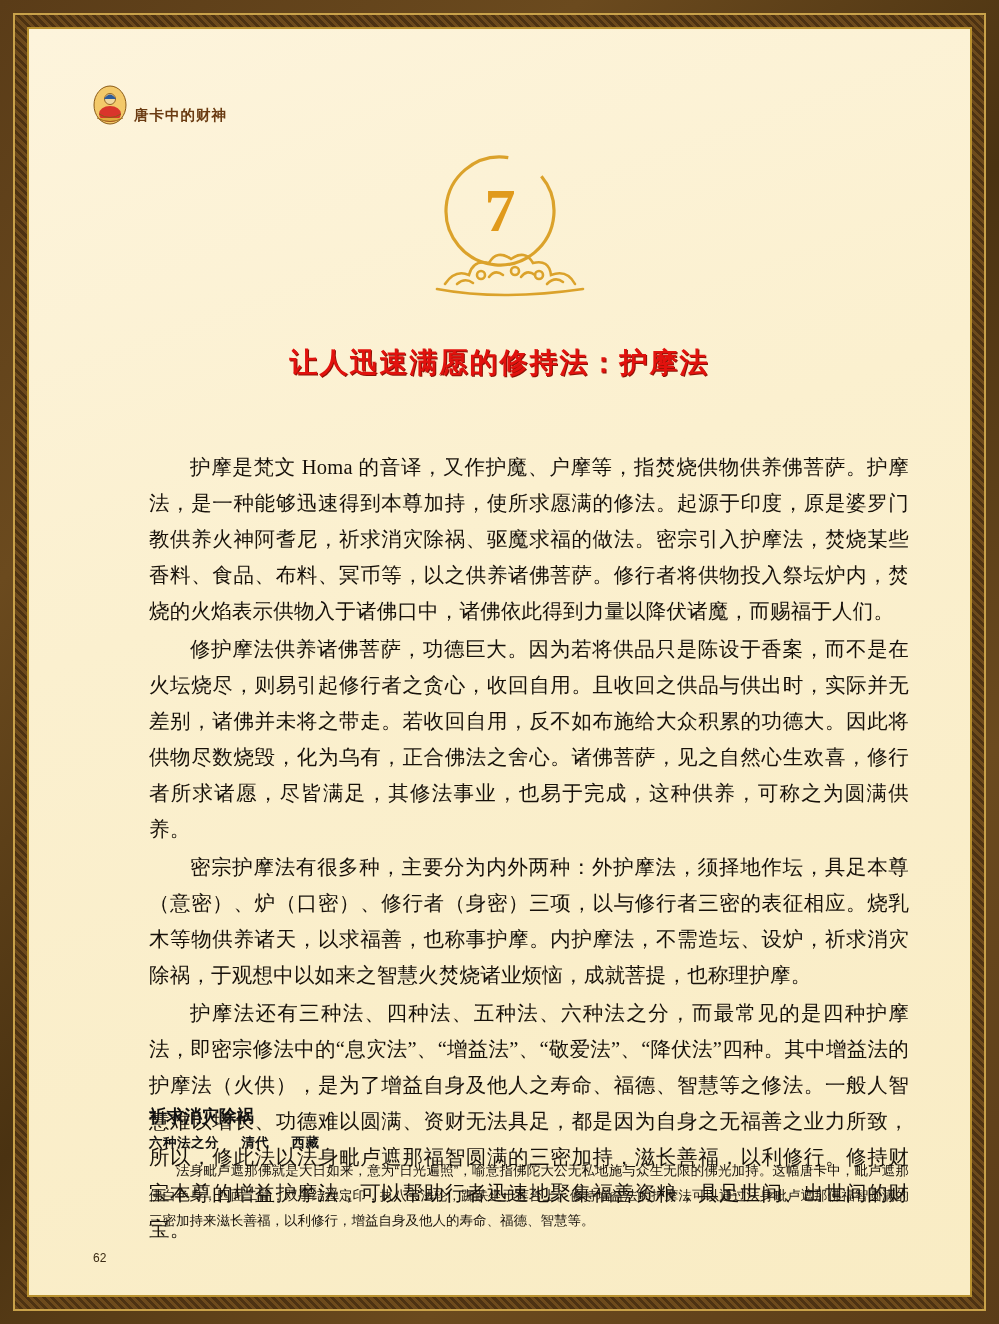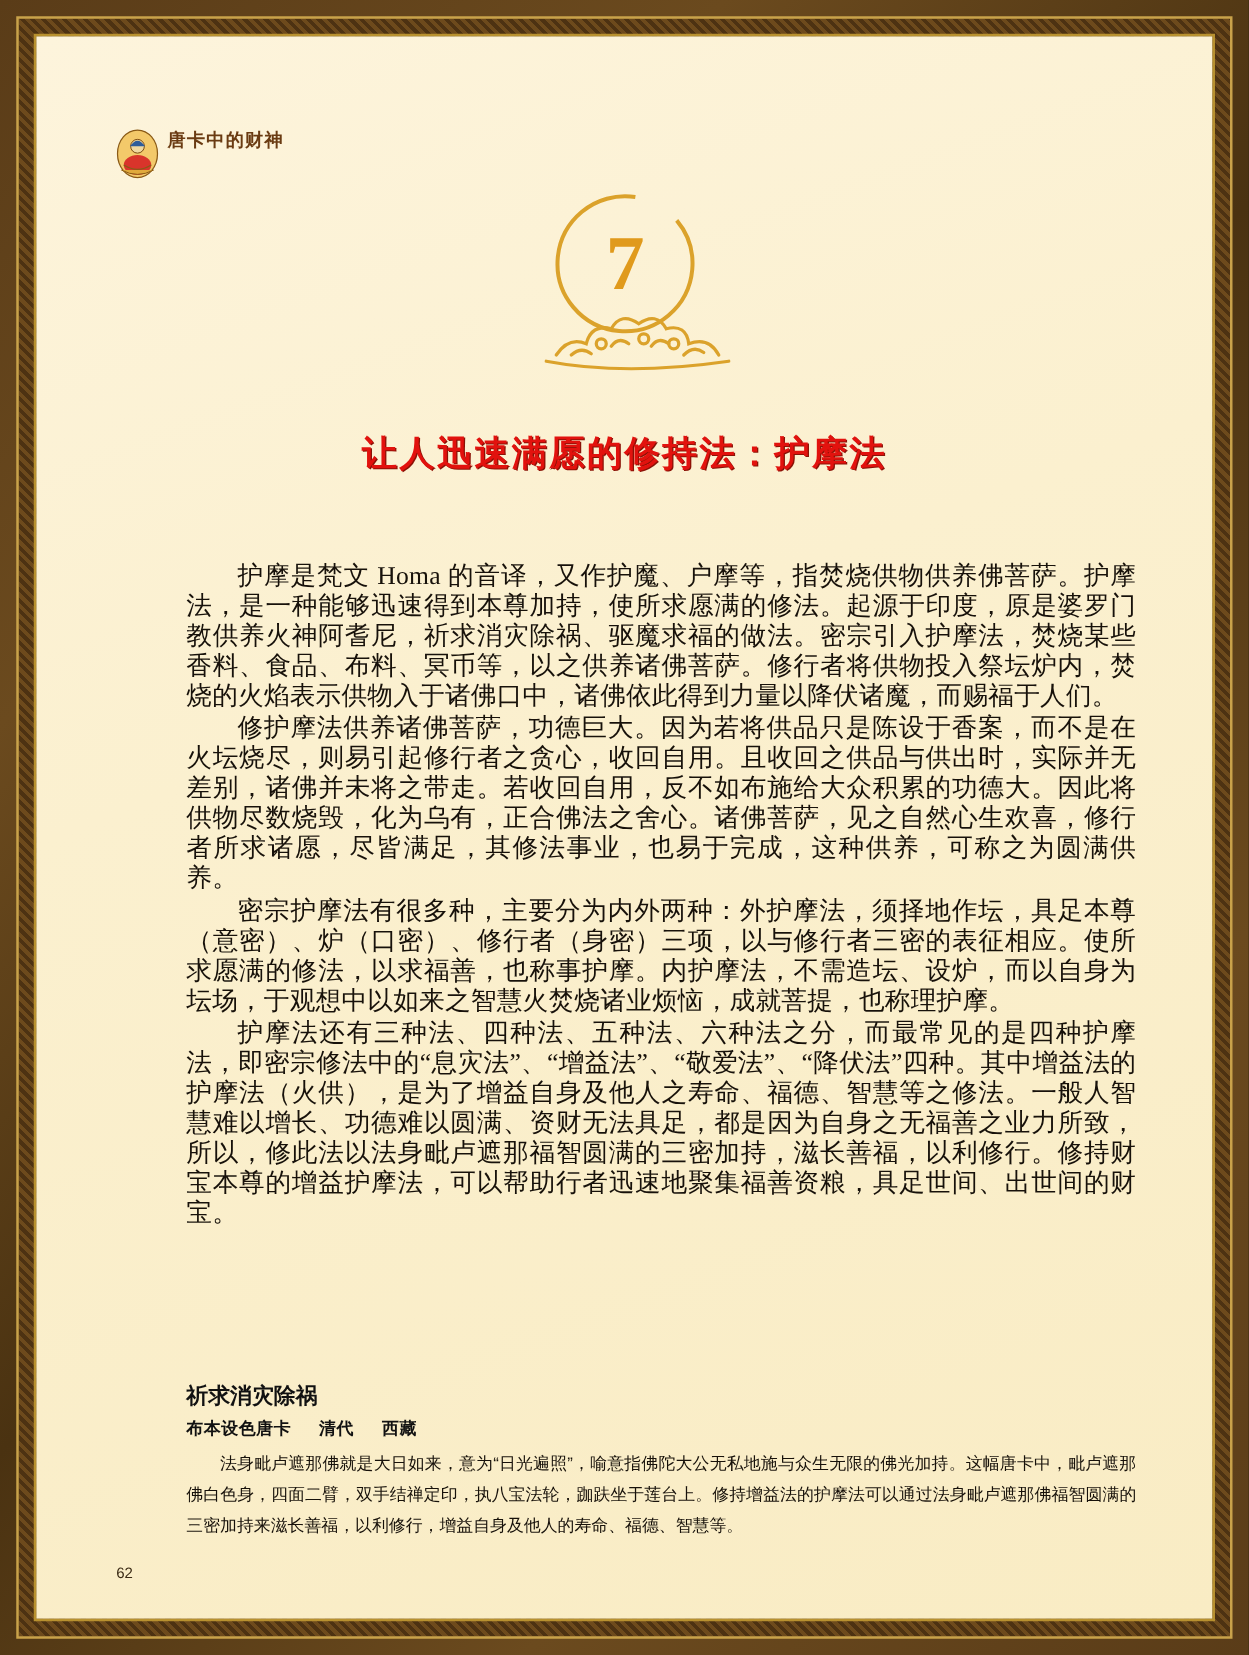--- a/index.html
+++ b/index.html
@@ -40,24 +40,24 @@
     height: 100%;
     box-sizing: border-box;
     border: 2px solid #b8912f;
     background: linear-gradient(160deg, #fdf4dc 0%, #fbf0cf 40%, #f9ecc4 100%);
     overflow: hidden;
   }
 
   
   .runhead {
     position: absolute;
-    top: 74px;
+    top: 56px;
     left: 64px;
     display: flex;
-    align-items: flex-start;
+    align-items: flex-end;
     gap: 7px;
   }
   .runhead-emblem {
     width: 34px;
     height: 40px;
     position: relative;
   }
   .runhead-label {
     font-family: "Liberation Sans", sans-serif;
     font-size: 14.5px;
@@ -95,21 +95,21 @@
   .body-area {
     position: absolute;
     top: 420px;
     left: 120px;
     width: 760px;
   }
   .body-area p {
     margin: 0 0 2px 0;
     text-indent: 2em;
     font-size: 20.5px;
-    line-height: 24px;
+    line-height: 36px;
     color: #17110a;
     text-align: justify;
     font-family: "Liberation Serif", serif;
     letter-spacing: 0.2px;
   }
 
   
   .caption-block {
     position: absolute;
     top: 1075px;
@@ -188,28 +188,28 @@
             <path d="M52 140 Q115 152 198 140"></path>
           </g>
         </svg>
       </div>
 
       <div class="chapter-title">让人迅速满愿的修持法：护摩法</div>
 
       <div class="body-area">
         <p>护摩是梵文 Homa 的音译，又作护魔、户摩等，指焚烧供物供养佛菩萨。护摩法，是一种能够迅速得到本尊加持，使所求愿满的修法。起源于印度，原是婆罗门教供养火神阿耆尼，祈求消灾除祸、驱魔求福的做法。密宗引入护摩法，焚烧某些香料、食品、布料、冥币等，以之供养诸佛菩萨。修行者将供物投入祭坛炉内，焚烧的火焰表示供物入于诸佛口中，诸佛依此得到力量以降伏诸魔，而赐福于人们。</p>
         <p>修护摩法供养诸佛菩萨，功德巨大。因为若将供品只是陈设于香案，而不是在火坛烧尽，则易引起修行者之贪心，收回自用。且收回之供品与供出时，实际并无差别，诸佛并未将之带走。若收回自用，反不如布施给大众积累的功德大。因此将供物尽数烧毁，化为乌有，正合佛法之舍心。诸佛菩萨，见之自然心生欢喜，修行者所求诸愿，尽皆满足，其修法事业，也易于完成，这种供养，可称之为圆满供养。</p>
-        <p>密宗护摩法有很多种，主要分为内外两种：外护摩法，须择地作坛，具足本尊（意密）、炉（口密）、修行者（身密）三项，以与修行者三密的表征相应。使所求愿满的修法，以求福善，也称事护摩。内护摩法，不需造坛、设炉，而以自身为坛场，于观想中以如来之智慧火焚烧诸业烦恼，成就菩提，也称理护摩。</p>
+        <p>密宗护摩法有很多种，主要分为内外两种：外护摩法，须择地作坛，具足本尊（意密）、炉（口密）、修行者（身密）三项，以与修行者三密的表征相应。烧乳木等物供养诸天，以求福善，也称事护摩。内护摩法，不需造坛、设炉，祈求消灾除祸，于观想中以如来之智慧火焚烧诸业烦恼，成就菩提，也称理护摩。</p>
         <p>护摩法还有三种法、四种法、五种法、六种法之分，而最常见的是四种护摩法，即密宗修法中的“息灾法”、“增益法”、“敬爱法”、“降伏法”四种。其中增益法的护摩法（火供），是为了增益自身及他人之寿命、福德、智慧等之修法。一般人智慧难以增长、功德难以圆满、资财无法具足，都是因为自身之无福善之业力所致，所以，修此法以法身毗卢遮那福智圆满的三密加持，滋长善福，以利修行。修持财宝本尊的增益护摩法，可以帮助行者迅速地聚集福善资粮，具足世间、出世间的财宝。</p>
       </div>
 
       <div class="caption-block">
         <div class="caption-title">祈求消灾除祸</div>
         <div class="caption-sub">
-          <span>布本设色唐卡</span>
+          <span>六种法之分</span>
           <span>清代</span>
           <span>西藏</span>
         </div>
         <div class="caption-body">法身毗卢遮那佛就是大日如来，意为“日光遍照”，喻意指佛陀大公无私地施与众生无限的佛光加持。这幅唐卡中，毗卢遮那佛白色身，四面二臂，双手结禅定印，执八宝法轮，跏趺坐于莲台上。修持增益法的护摩法可以通过法身毗卢遮那佛福智圆满的三密加持来滋长善福，以利修行，增益自身及他人的寿命、福德、智慧等。</div>
       </div>
 
       <div class="folio">62</div>
 
     </div>
   </div>

